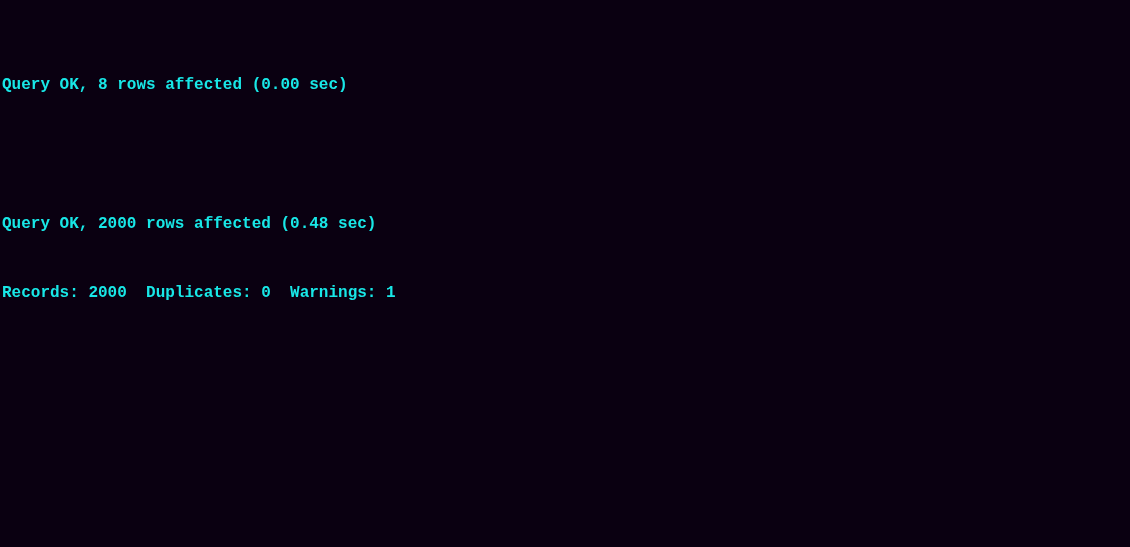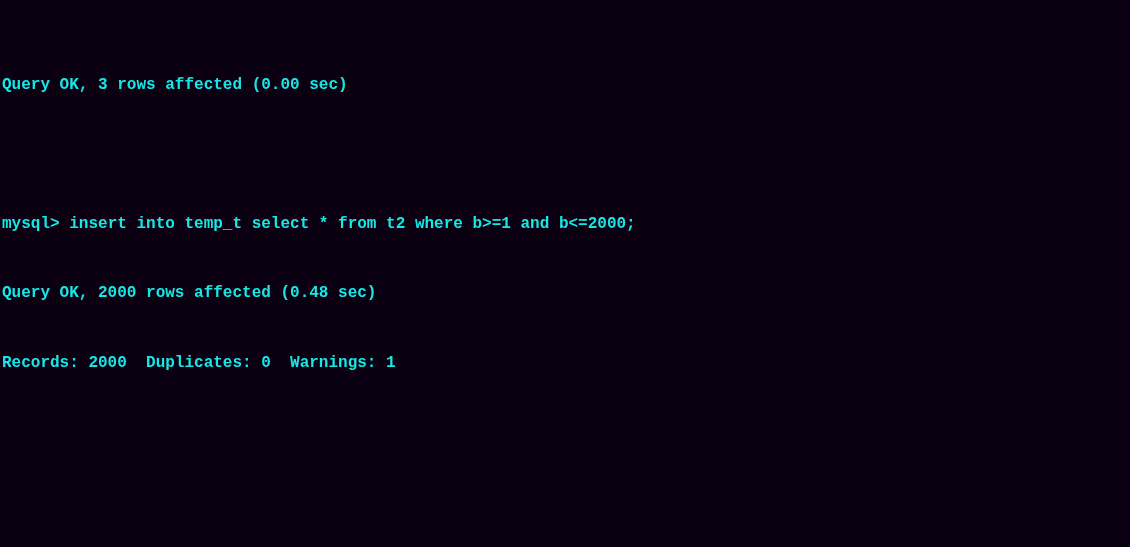--- a/index.html
+++ b/index.html
@@ -18,23 +18,22 @@
     white-space: pre;
     font-weight: 600;
   }
   .line { white-space: pre; }
 </style>
 </head>
 <body>
 
 <div class="terminal">
 
-  <div class="line">Query OK, 3 rows affected (0.00 sec)</div>
+  <div class="line">Query OK, 8 rows affected (0.00 sec)</div>
   <div class="line">&nbsp;</div>
-  <div class="line"><span>mysql&gt; </span><span>insert into temp_t select * from t2 where b&gt;=1 and b&lt;=2000;</span></div>
   <div class="line">Query OK, 2000 rows affected (0.48 sec)</div>
   <div class="line">Records: 2000  Duplicates: 0  Warnings: 1</div>
   <div class="line">&nbsp;</div>
   
 
   
   
   
   
   

